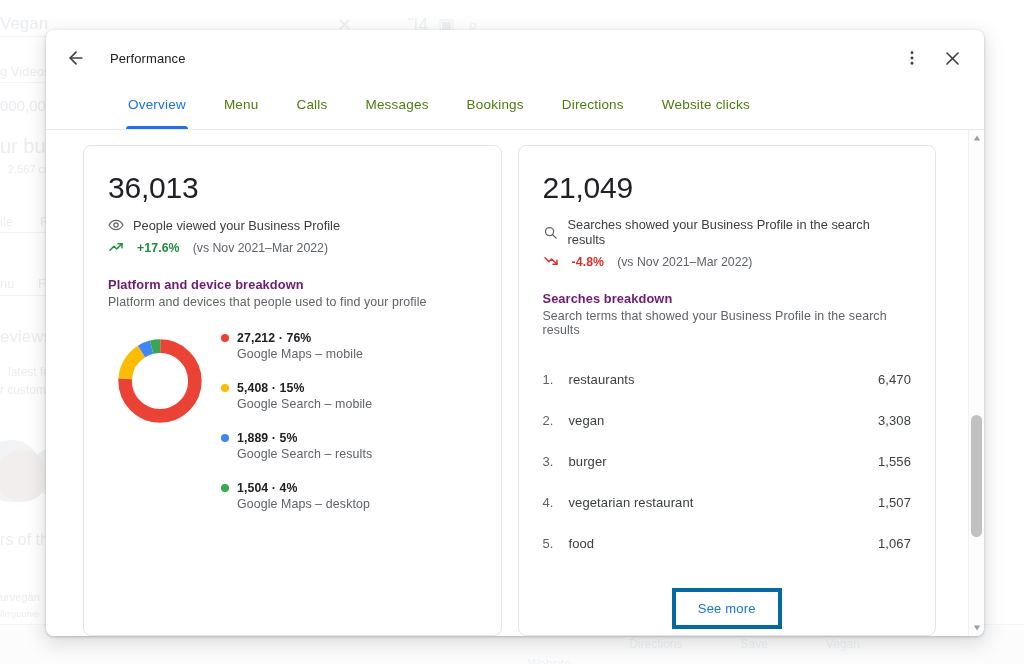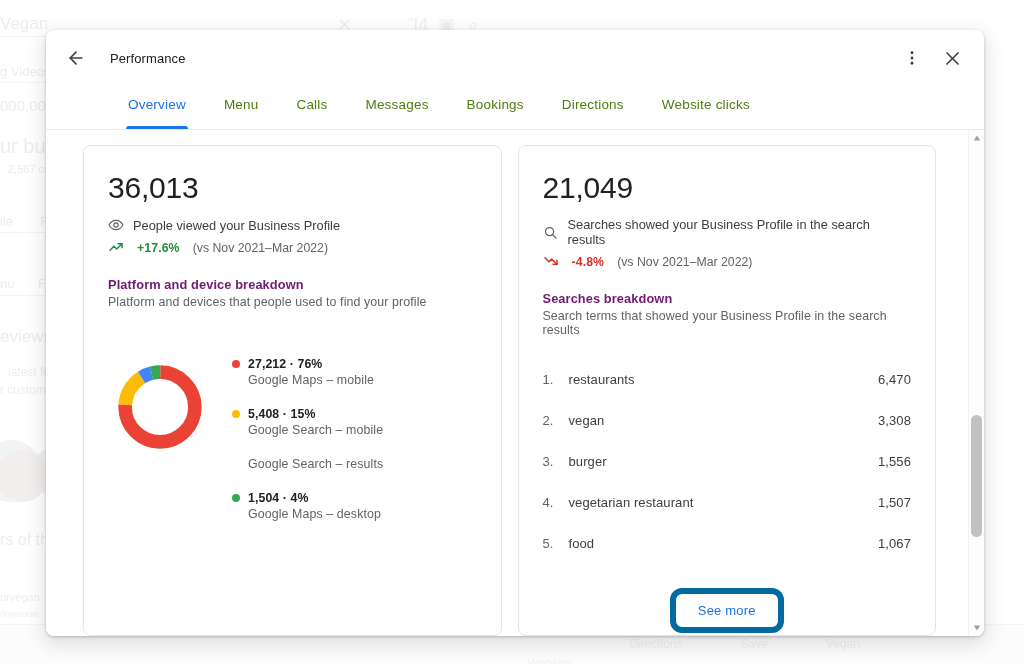--- a/index.html
+++ b/index.html
@@ -181,22 +181,21 @@
     font-size: 12.4px;
     color: #5f6368;
     margin-bottom: 20px;
     letter-spacing: .1px;
   }
 
   
   .donut-wrap {
     display: flex;
     align-items: flex-start;
-    gap: 26px;
-    margin-top: 26px;
+    gap: 15px;
   }
   .donut {
     flex: 0 0 92px;
     width: 92px; height: 92px;
     margin-top: 6px;
     margin-left: 6px;
   }
   .legend { flex: 1 1 auto; padding-top: 2px; }
   .legend-item { margin-bottom: 20px; }
   .legend-item:last-child { margin-bottom: 0; }
@@ -227,22 +226,22 @@
   .term-rank { flex: 0 0 26px; color: #5f6368; }
   .term-name { flex: 1 1 auto; }
   .term-val { flex: 0 0 auto; text-align: right; }
 
   .see-more-wrap {
     display: flex;
     justify-content: center;
     margin-top: 24px;
   }
   .see-more {
-    border: 6px solid #0369a1;
-    border-radius: 12px;
+    border: 4px solid #0369a1;
+    border-radius: 0;
     background: #fff;
     color: #1a73e8;
     font-size: 13px;
     font-weight: 500;
     font-family: "Liberation Sans", sans-serif;
     padding: 9px 22px;
     cursor: pointer;
     letter-spacing: .2px;
   }
 
@@ -405,20 +404,24 @@
                 <div class="legend-label">Google Maps – mobile</div>
               </div>
               <div class="legend-item">
                 <div class="legend-head">
                   <span class="dot" style="background: rgb(251, 188, 4);"></span>
                   <span>5,408 · 15%</span>
                 </div>
                 <div class="legend-label">Google Search – mobile</div>
               </div>
               <div class="legend-item">
+                <div class="legend-head">
+                  <span class="dot" style="background: rgb(66, 133, 244);"></span>
+                  <span>1,889 · 5%</span>
+                </div>
                 <div class="legend-label">Google Search – results</div>
               </div>
               <div class="legend-item">
                 <div class="legend-head">
                   <span class="dot" style="background: rgb(52, 168, 83);"></span>
                   <span>1,504 · 4%</span>
                 </div>
                 <div class="legend-label">Google Maps – desktop</div>
               </div>
             </div>

